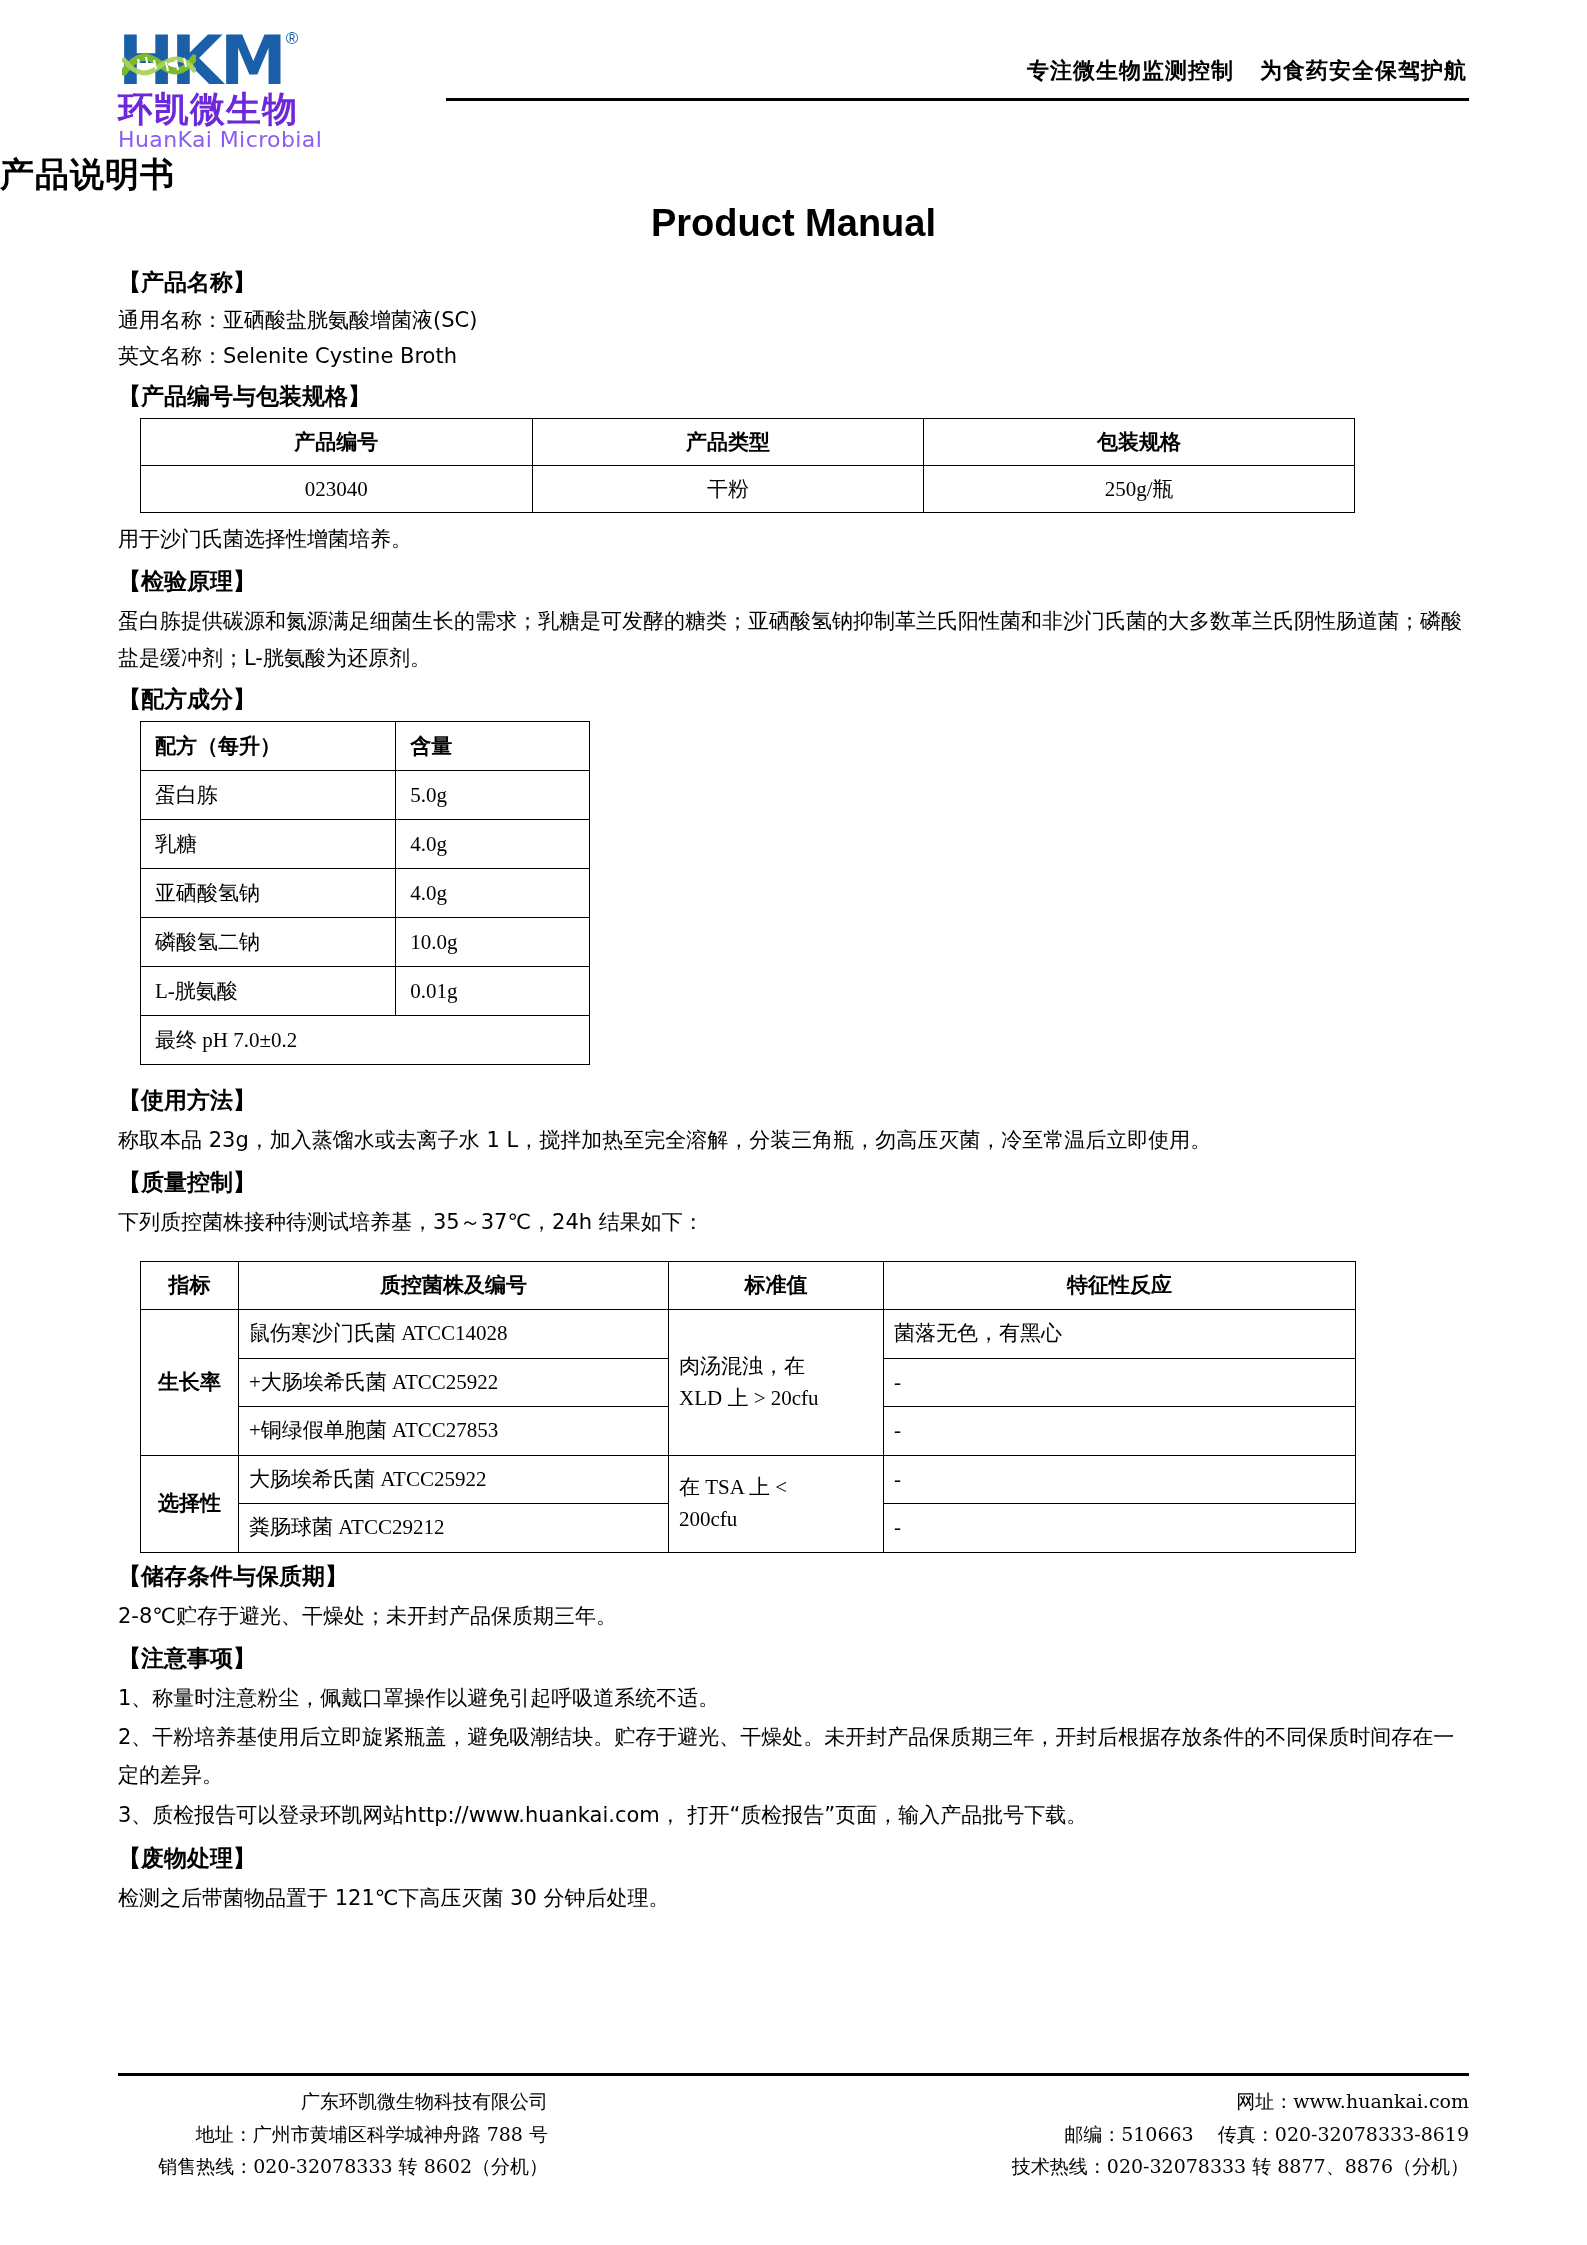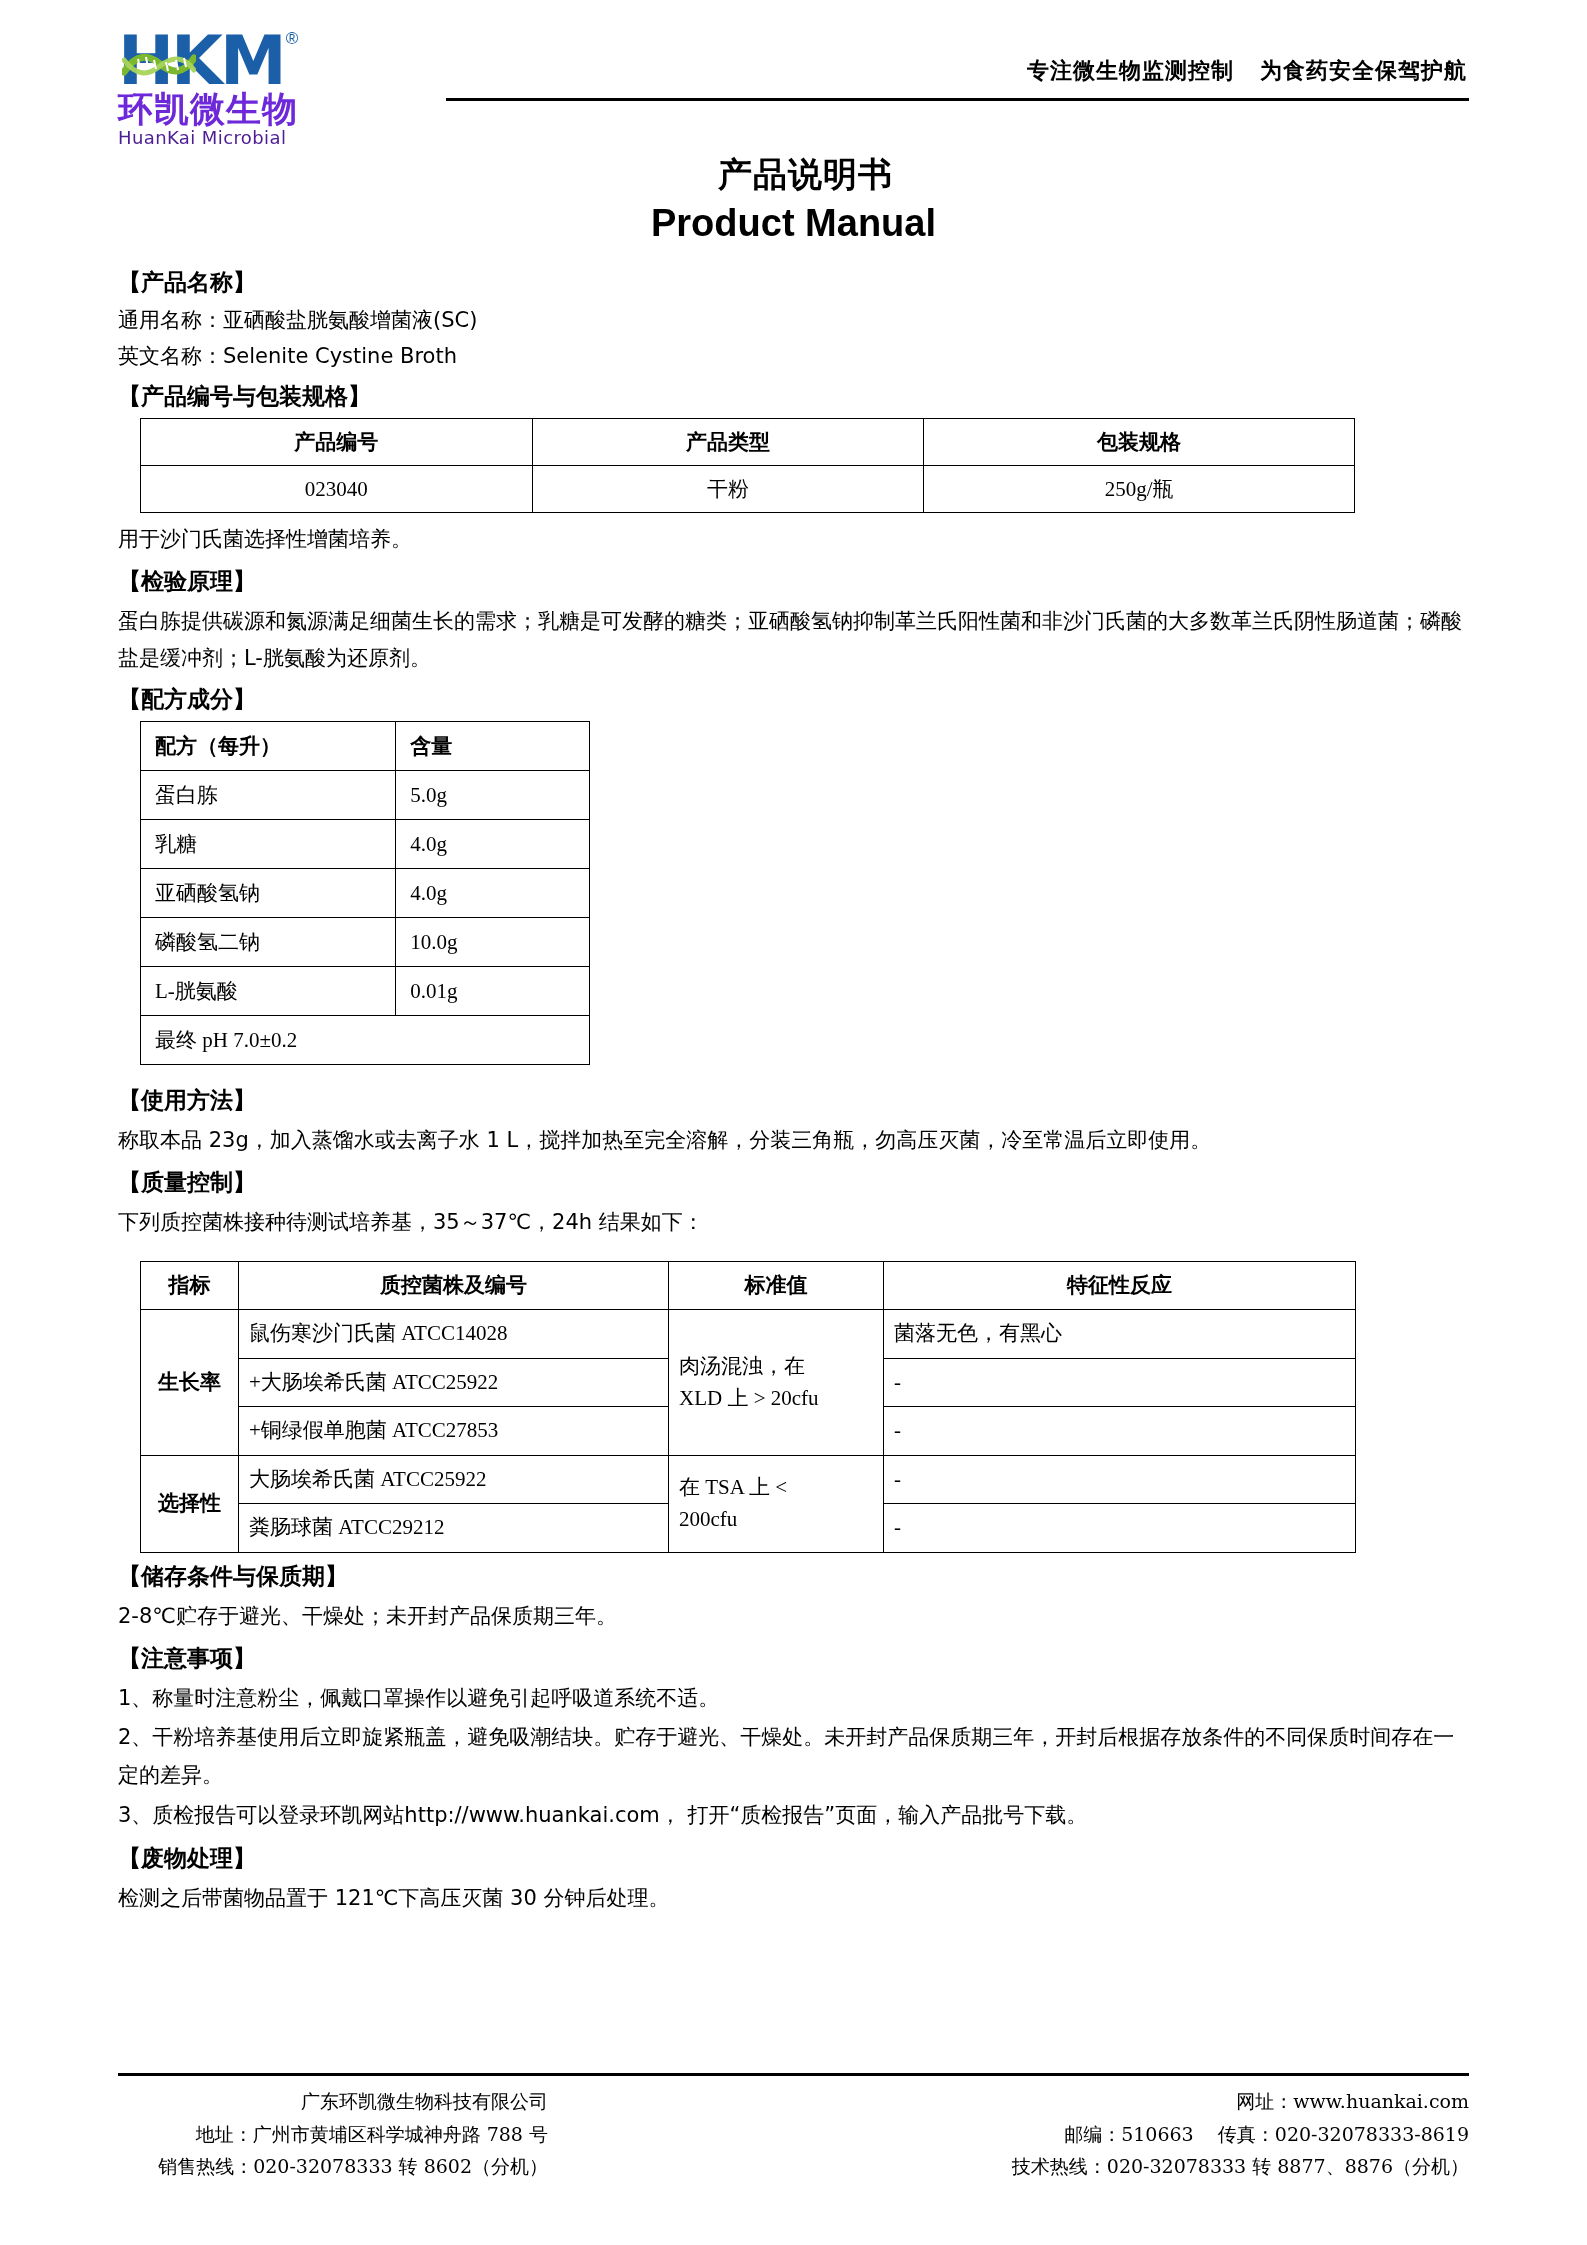--- a/index.html
+++ b/index.html
@@ -67,22 +67,22 @@
   .logo-cn {
     font-size: 35px;
     font-weight: bold;
     color: #6d28d9;
     letter-spacing: 1px;
     line-height: 1.1;
     margin-top: -4px;
     font-family: "DejaVu Sans", sans-serif;
   }
   .logo-en {
-    font-size: 18px;
-    color: #4c1d95;
+    font-size: 22px;
+    color: #8b5cf6;
     letter-spacing: 0.4px;
     line-height: 1.1;
     font-family: "DejaVu Sans", sans-serif;
   }
   .header-right {
     flex: 1;
     padding-top: 30px;
     padding-left: 28px;
   }
   .tagline {
@@ -94,27 +94,25 @@
     white-space: pre;
     font-family: "DejaVu Sans", sans-serif;
   }
   .header-rule {
     border-top: 3px solid #000;
     margin-top: 12px;
   }
 
   
   .doc-title-cn {
-    text-align: center;
     font-size: 34px;
     font-weight: bold;
     margin-top: 22px;
     letter-spacing: 1px;
     font-family: "DejaVu Sans", sans-serif;
-    padding-left: 24px;
   }
   .doc-title-en {
     text-align: center;
     font-size: 38px;
     font-weight: bold;
     margin-top: 4px;
     letter-spacing: 0px;
     font-family: "Liberation Sans", sans-serif;
   }
 

